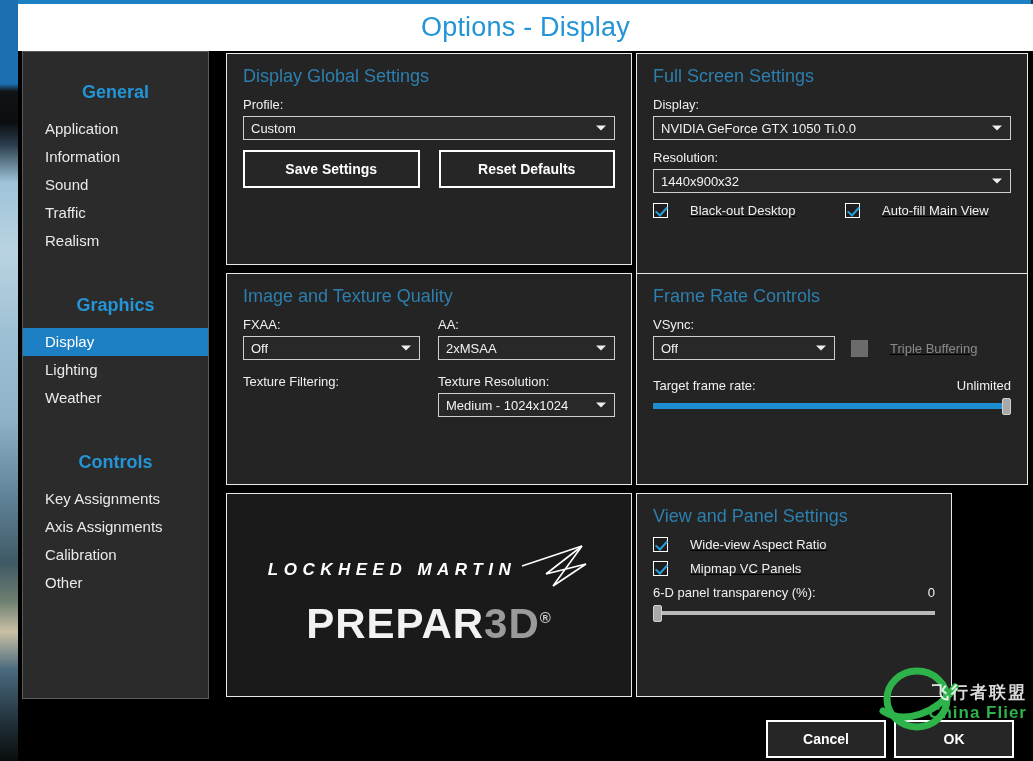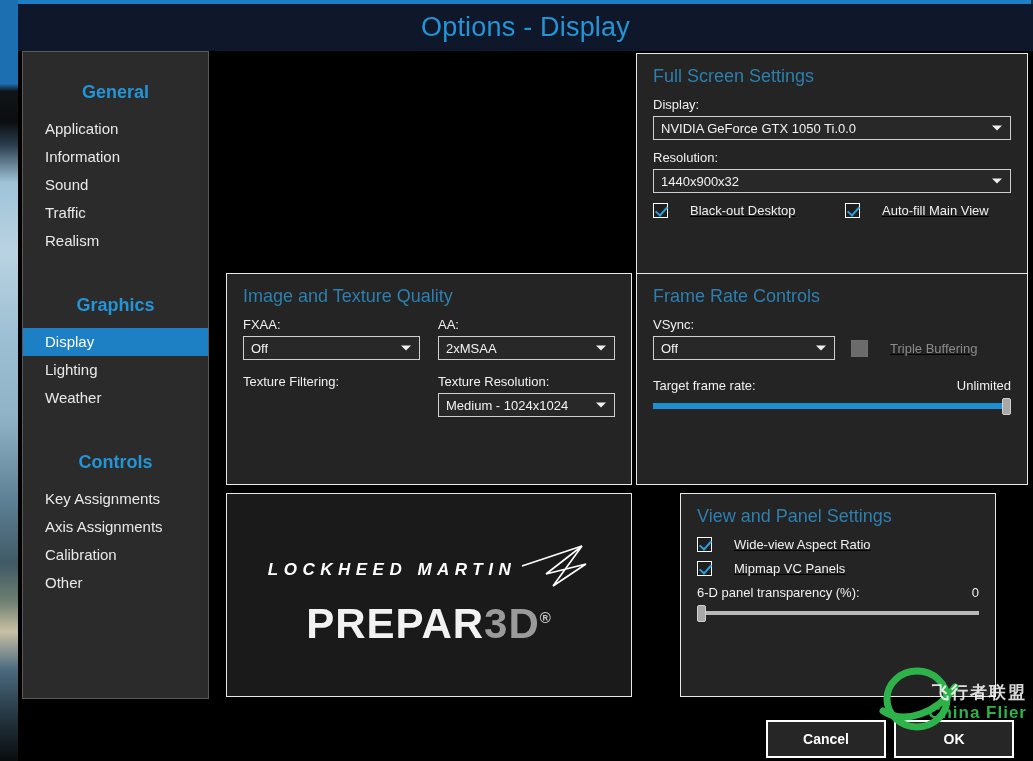--- a/index.html
+++ b/index.html
@@ -88,21 +88,21 @@
     left: 0; top: 0;
     width: 1013px; height: 4px;
     background: #1d7fc4;
   }
 
   
   #title-bar {
     position: absolute;
     left: 18px; top: 4px;
     width: 1015px; height: 47px;
-    background: #0f172a;
+    background: #ffffff;
     display: flex;
     align-items: center;
     justify-content: center;
   }
   #title-text {
     color: #2394d6;
     font-size: 27px;
     font-weight: 400;
     letter-spacing: 0.2px;
   }
@@ -399,20 +399,34 @@
 
     <div class="side-group-title">Controls</div>
     <div class="side-item">Key Assignments</div>
     <div class="side-item">Axis Assignments</div>
     <div class="side-item">Calibration</div>
     <div class="side-item">Other</div>
   </nav>
 
   <main id="content">
 
+    <section class="panel" style="left:16px; top:2px; width:406px; height:212px;">
+      <div class="panel-title">Display Global Settings</div>
+
+      <div class="field-label">Profile:</div>
+      <div class="dropdown" style="width:372px;">
+        <span class="dd-value">Custom</span>
+        <span class="dd-arrow"></span>
+      </div>
+
+      <div style="display:flex; gap:19px; margin-top:6px;">
+        <div class="btn" style="width:182px;">Save Settings</div>
+        <div class="btn" style="width:182px;">Reset Defaults</div>
+      </div>
+    </section>
 
     <section class="panel" style="left:426px; top:2px; width:392px; height:269px;">
       <div class="panel-title">Full Screen Settings</div>
 
       <div class="field-label">Display:</div>
       <div class="dropdown" style="width:358px;">
         <span class="dd-value">NVIDIA GeForce GTX 1050 Ti.0.0</span>
         <span class="dd-arrow"></span>
       </div>
 
@@ -505,21 +519,21 @@
             <path d="M62 2 L33 42 L66 20 L26 30 Z" fill="none" stroke="#ffffff" stroke-width="1.6"></path>
             <path d="M2 22 L62 2" fill="none" stroke="#ffffff" stroke-width="1.6"></path>
           </svg>
         </div>
         <div id="p3d-text">
           <span>PREPAR</span><span class="dim">3D</span><span id="p3d-reg">®</span>
         </div>
       </div>
     </section>
 
-    <section class="panel" style="left:426px; top:442px; width:316px; height:204px;margin-left:44px;">
+    <section class="panel" style="left:426px; top:442px; width:316px; height:204px;">
       <div class="panel-title">View and Panel Settings</div>
 
       <div class="cb-row">
         <span class="cb-box checked"></span>
         <span class="cb-label">Wide-view Aspect Ratio</span>
       </div>
 
       <div class="cb-row">
         <span class="cb-box checked"></span>
         <span class="cb-label">Mipmap VC Panels</span>

